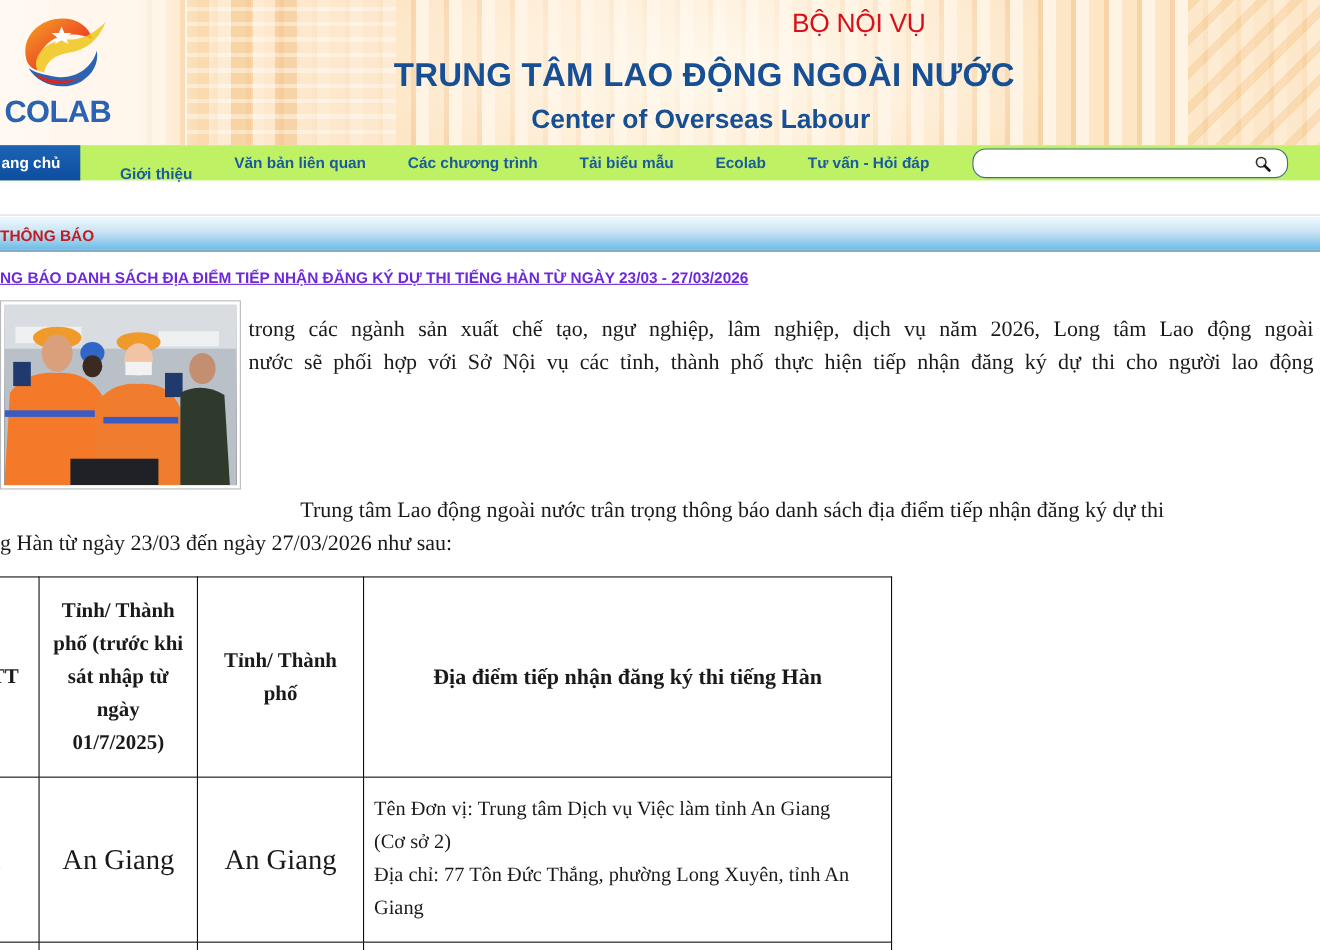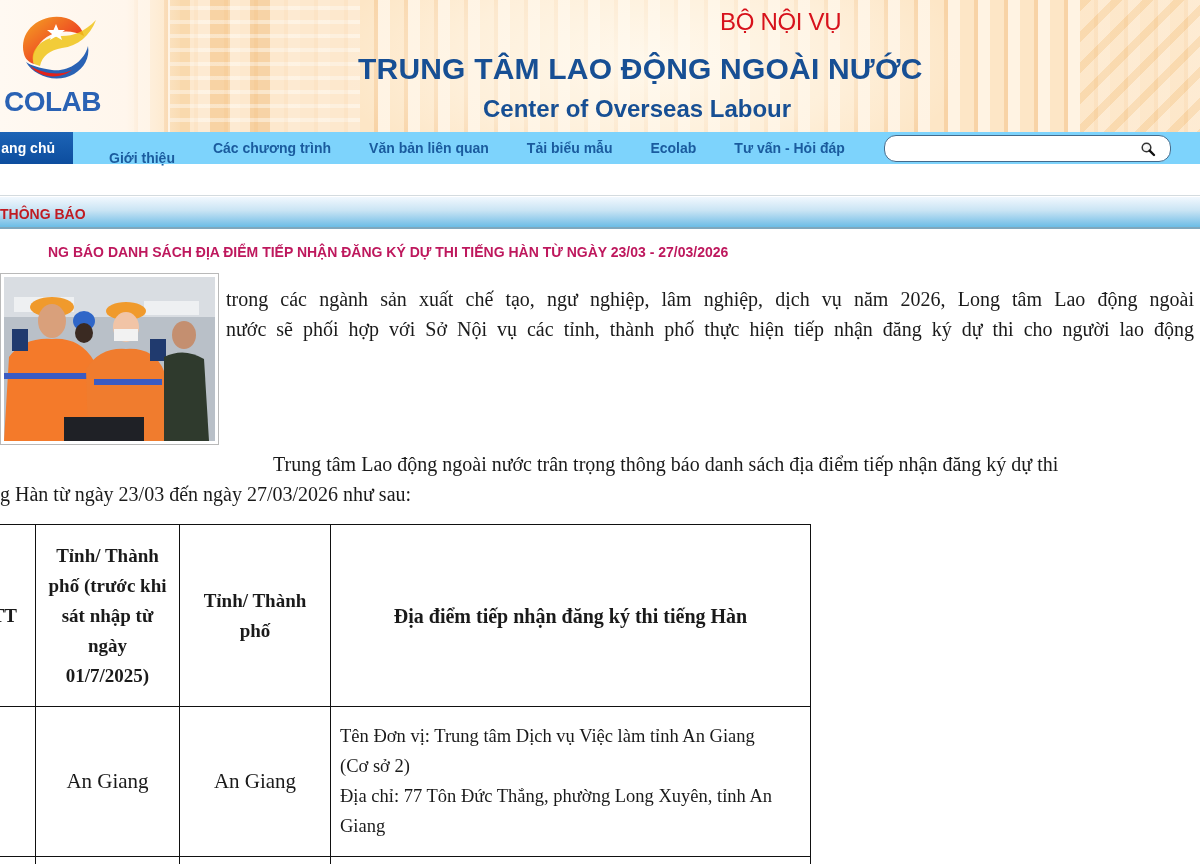--- a/index.html
+++ b/index.html
@@ -47,21 +47,21 @@
       white-space: nowrap;
     }
     .org-subtitle {
       position: absolute; left: 483px; top: 95px;
       font-weight: bold; font-size: 24px; color: #174f94; white-space: nowrap;
     }
 
     
     .nav {
       position: absolute; left: 0; top: 132px; width: 1200px; height: 32px;
-      background: #7dd3fc; display: flex; align-items: center;
+      background: #bef264; display: flex; align-items: center;
     }
     .nav-item {
       height: 32px; display: flex; align-items: center;
       font-size: 14px; font-weight: bold; color: #1a5b9e;
       padding: 0 19px; white-space: nowrap; cursor: pointer;
     }
     .nav-item.active {
       background: linear-gradient(180deg, #1d64b6 0%, #0d4d9e 100%);
       color: #fff; padding-left: 0; width: 73px; padding-right: 0; justify-content: flex-end; padding-right: 18px;
     }
@@ -86,22 +86,22 @@
       background: linear-gradient(180deg, #f1f8fe 0%, #c9e4f4 45%, #8fcaeb 80%, #6bbde6 100%);
       border-bottom: 2px solid #7fa7bd;
     }
     .section-title {
       position: absolute; left: 0; top: 9px;
       font-size: 14px; font-weight: bold; color: #c01b22;
     }
 
     .article-title {
       position: absolute; left: 0; top: 244px;
-      font-size: 14px; font-weight: bold; color: #be185d;
-      white-space: nowrap; cursor: pointer; padding-left: 48px;
+      font-size: 14px; font-weight: bold; color: #6d28d9;
+      text-decoration: underline; white-space: nowrap; cursor: pointer;
     }
 
     
     .thumb {
       position: absolute; left: 0; top: 273px; width: 219px; height: 172px;
       border: 1px solid #b9b9b9; padding: 3px; background: #fff;
     }
     .thumb-inner {
       width: 100%; height: 100%; position: relative; overflow: hidden;
       background: linear-gradient(180deg, #c7ccd2 0%, #9aa3ad 30%, #5a636d 60%, #3b3f45 100%);
@@ -121,21 +121,21 @@
       position: absolute; left: -60px; top: 524px;
       border-collapse: collapse;
       font-family: "Liberation Serif", serif; color: #1a1a1a;
     }
     .tbl td, .tbl th { border: 1.5px solid #111; }
     .tbl th {
       font-weight: bold; font-size: 19px; text-align: center; vertical-align: middle;
       line-height: 30px;
       margin-top: 37px;
     }
-    .tbl td { font-size: 21px; text-align: center; vertical-align: middle; }
+    .tbl td { font-size: 26px; text-align: center; vertical-align: middle; }
     .tbl td.addr { font-size: 18.5px; text-align: justify; vertical-align: top; line-height: 30px; padding: 14px 8px 0 9px; }
     .col-stt { width: 95px; }
     .col-old { width: 144px; }
     .col-new { width: 151px; }
     .col-loc { width: 480px; }
     .row-head { height: 182px; }
     .row-1 { height: 150px; }
     .row-2 { height: 60px; }
     .stt-clip { color: #cfcfcf; padding-left: 48px; text-align: left !important; }
     .addr-line { display: block; }
@@ -167,22 +167,22 @@
   <div class="logo-text">COLAB</div>
 
   <div class="ministry">BỘ NỘI VỤ</div>
   <div class="org-title">TRUNG TÂM LAO ĐỘNG NGOÀI NƯỚC</div>
   <div class="org-subtitle">Center of Overseas Labour</div>
 </div>
 
 <div class="nav">
   <a class="nav-item active">ang chủ</a>
   <a class="nav-item first-after">Giới thiệu</a>
+  <a class="nav-item">Văn bản liên quan</a>
   <a class="nav-item">Các chương trình</a>
-  <a class="nav-item">Văn bản liên quan</a>
   <a class="nav-item">Tải biểu mẫu</a>
   <a class="nav-item">Ecolab</a>
   <a class="nav-item">Tư vấn - Hỏi đáp</a>
 
   <div class="search-box">
     <input class="search-input" type="text" placeholder="" style="">
     <svg class="search-icon" viewBox="0 0 16 16">
       <circle cx="6.5" cy="6.5" r="4.3" fill="#f4f4f4" stroke="#333" stroke-width="1.5"></circle>
       <circle cx="5.6" cy="5.6" r="1.3" fill="#fff"></circle>
       <line x1="9.6" y1="9.6" x2="14" y2="14" stroke="#111" stroke-width="2.4" stroke-linecap="round"></line>

